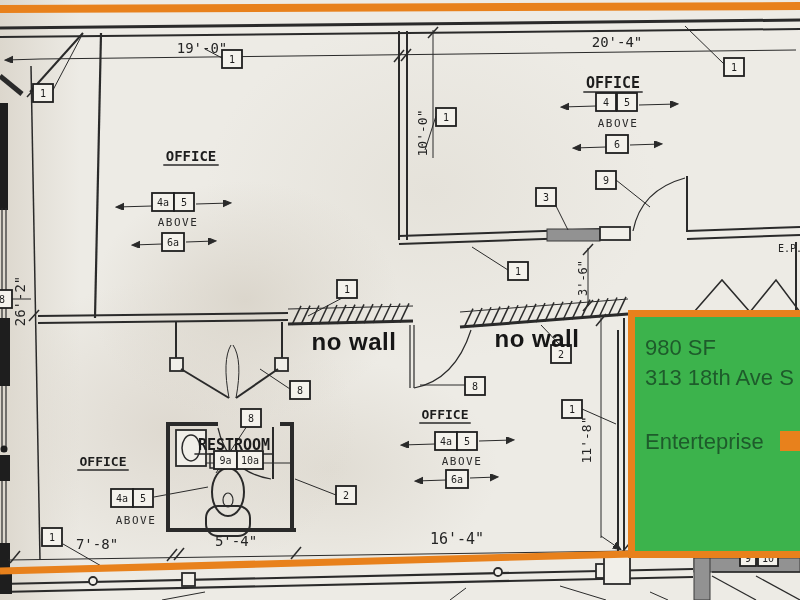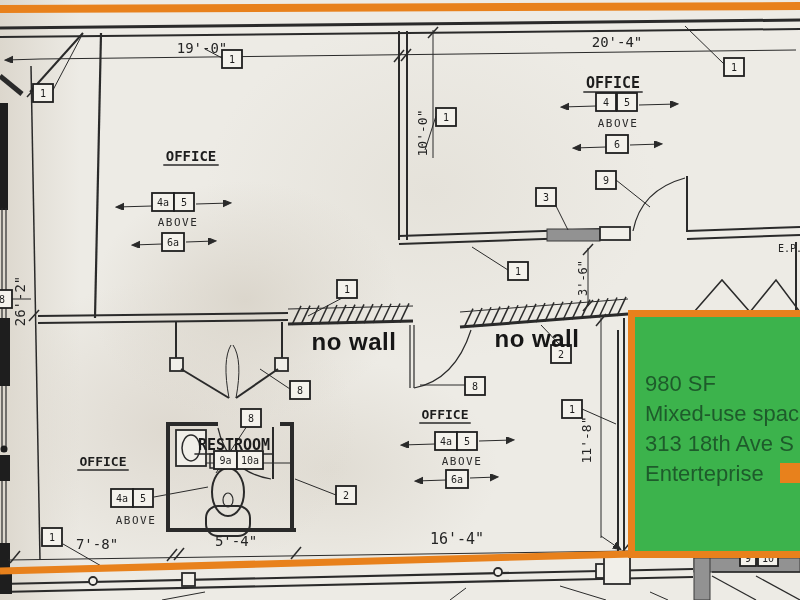--- a/index.html
+++ b/index.html
@@ -29,25 +29,25 @@
   .t-room{font-weight:bold;font-family:"DejaVu Sans Mono",monospace;text-anchor:middle}
   .t-dim{font-family:"DejaVu Sans Mono",monospace;text-anchor:middle;fill:#242424}
   .t-above{font:11px "DejaVu Sans Mono",monospace;letter-spacing:1.5px;text-anchor:middle;fill:#2b2b2b}
   .t-nowall{font-weight:bold;font-size:24px;font-family:"Liberation Sans",sans-serif;fill:#161616;text-anchor:middle;letter-spacing:.5px}
   .greenbox{
     position:absolute;left:628px;top:310px;width:172px;height:248px;box-sizing:border-box;
     background:var(--green,#3cb34c);
     border-left:7px solid var(--orange,#e8811c);
     border-top:7px solid var(--orange,#e8811c);
     border-bottom:7px solid var(--orange,#e8811c);
-    padding:52px 0 0 10px;overflow:hidden;
+    padding:16px 0 0 10px;overflow:hidden;
     font-family:"Liberation Sans",sans-serif;font-size:22px;line-height:30px;
     color:var(--greentext,#1e5b2b);white-space:nowrap;
   }
-  .tenant-row{}
+  .tenant-row{margin-top:34px;}
   .swatch{display:inline-block;width:60px;height:20px;background:var(--orange,#e8811c);margin-left:16px;vertical-align:-2px;}
 </style>
 </head>
 <body>
 
 <div id="stage">
 <svg width="800" height="600" viewBox="0 0 800 600">
   <defs>
     <marker id="ah" markerWidth="9" markerHeight="8" refX="7" refY="3.5" orient="auto">
       <path d="M0,0 L8,3.5 L0,7 z" fill="#2a2a2a" stroke="none"></path>
@@ -351,17 +351,16 @@
         <text x="591" y="440" class="t-dim" font-size="13" transform="rotate(-90 591 440)">11'-8"</text>
         <text x="97" y="549" class="t-dim" font-size="14">7'-8"</text>
         <text x="236" y="546" class="t-dim" font-size="14">5'-4"</text>
         <text x="457" y="544" class="t-dim" font-size="15">16'-4"</text>
         <text x="790" y="252" class="t-dim" font-size="10">E.P.</text>
       </g>
 </svg>
 
 <div class="greenbox">
   <div>980 SF</div>
-  <div>Mixed-use spac</div>
   <div>313 18th Ave S</div>
   <div class="tenant-row"><span>Enterteprise</span><span class="swatch"></span></div>
 </div>
 </div>
 
 </body></html>

